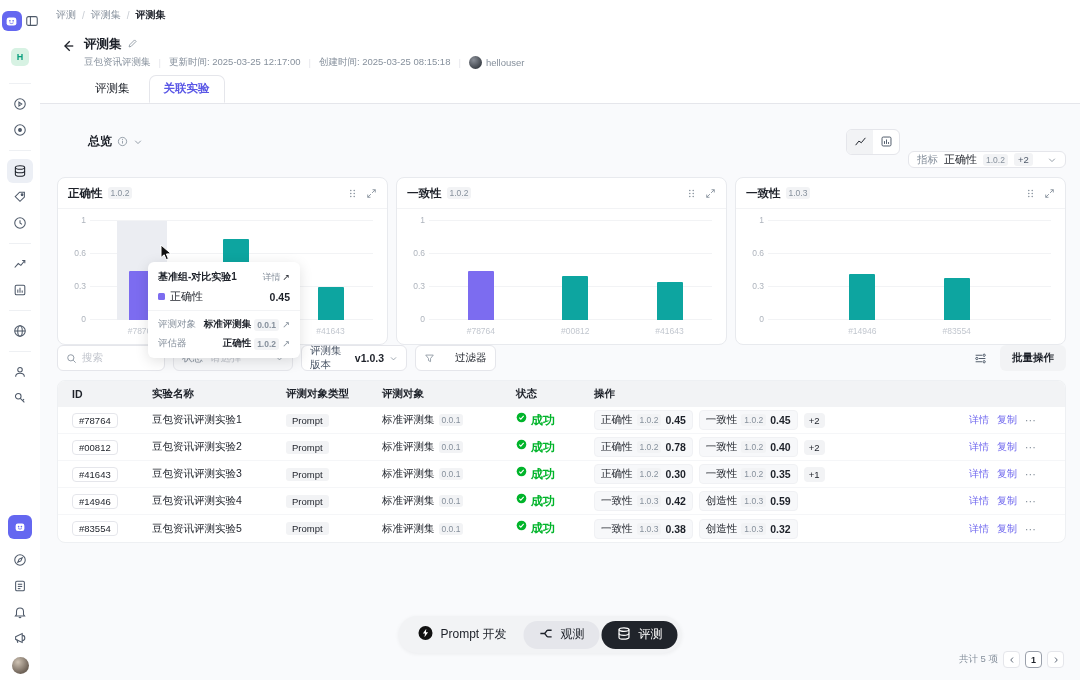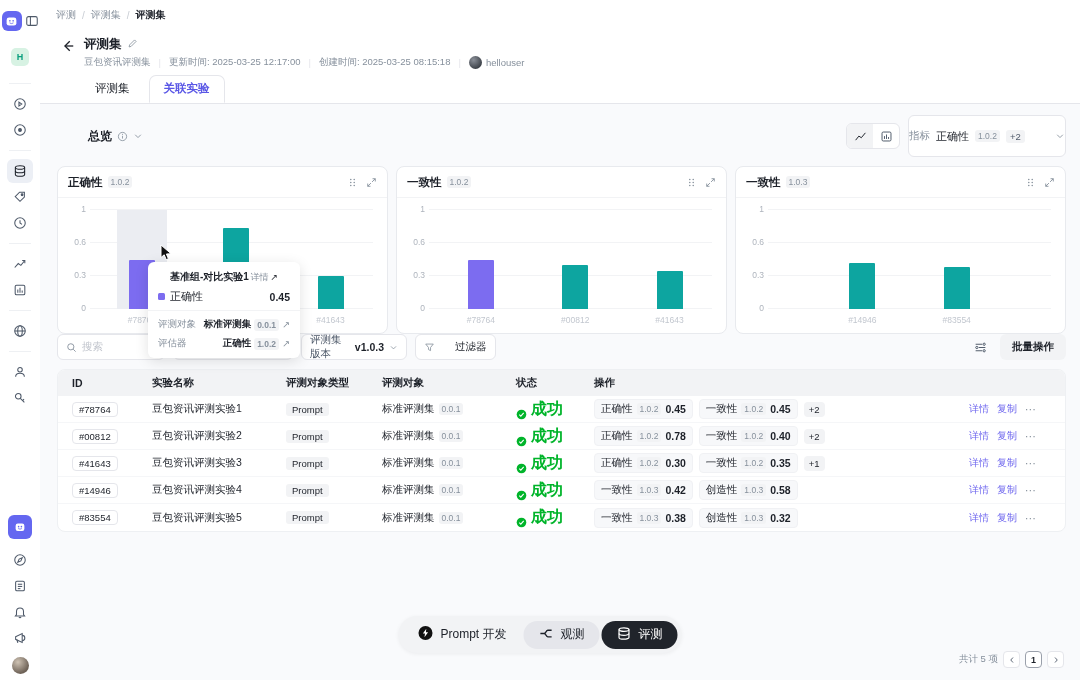--- a/index.html
+++ b/index.html
@@ -48,22 +48,22 @@
 
   
   .ov-row { display:flex; align-items:center; justify-content:space-between; padding:11px 0 9px 5px; }
   .ov-left { display:flex; align-items:center; gap:5px;margin-left:26px; }
   .ov-title { font-size:12px; font-weight:bold; }
   .ic-gray { color:#86909c; display:inline-flex; }
   .ov-right { display:flex; align-items:center; gap:8px; }
   .seg { display:flex; border:1px solid #e5e6eb; border-radius:6px; overflow:hidden; background:#fff; }
   .seg-cell { width:26px; height:24px; display:flex; align-items:center; justify-content:center; color:#4e5969; }
   .seg-cell.on { background:#f2f3f5; color:#1d2129; }
-  .metric-select { display:flex; align-items:center; gap:6px; height:42px; padding:0 0; background:#fff;
-    border:1px solid #e5e6eb; border-radius:6px; min-width:158px; }
+  .metric-select { display:flex; align-items:center; gap:6px; height:17px; padding:0 8px; background:#fff;
+    border:1px solid #e5e6eb; border-radius:6px; min-width:158px;margin-top:36px; }
   .metric-label { color:#86909c; font-size:10.5px; }
   .metric-name { font-size:11px; }
   .ver-badge { background:#f2f3f5; color:#86909c; font-size:8.5px; padding:1px 3px; border-radius:3px; }
   .plus-chip { background:#f2f3f5; color:#4e5969; font-size:9.5px; padding:1px 4px; border-radius:3px; }
   .metric-select .chev { margin-left:auto; }
 
   
   .charts-row { display:flex; gap:8px; }
   .chart-card { flex:1; height:168px; background:#fff; border:1px solid #e8eaee; border-radius:8px; display:flex; flex-direction:column; }
   .chart-head { height:31px; display:flex; align-items:center; justify-content:space-between; padding:0 10px; border-bottom:1px solid #f2f3f5; }
@@ -98,33 +98,33 @@
 
   
   .table-card { margin-top:9px; background:#fff; border:1px solid #eef0f3; border-radius:8px; overflow:hidden; }
   .thead, .trow { display:grid; grid-template-columns:80px 134px 96px 134px 78px 1fr 82px; align-items:center; padding:0 14px; }
   .thead { background:#f2f3f5; height:26px; font-weight:bold; font-size:10.5px; color:#1d2129; }
   .trow { height:27px; border-bottom:1px solid #f5f6f8; font-size:10.5px; }
   .trow:last-child { border-bottom:none; }
   .id-chip { display:inline-block; border:1px solid #e5e6eb; border-radius:4px; padding:1px 6px; font-size:9.5px; background:#fff; }
   .type-chip { display:inline-block; background:#f2f3f5; border-radius:3px; padding:1px 6px; font-size:9.5px; }
   .target-cell { display:flex; align-items:center; gap:4px; }
-  .status-cell { display:flex; align-items:flex-end; gap:4px; color:#00b42a; font-weight:bold; font-size:16px; }
+  .status-cell { display:flex; align-items:flex-start; gap:4px; color:#00b42a; font-weight:bold; font-size:12px; }
   .score-cell { display:flex; align-items:center; gap:6px; }
   .score-pill { display:inline-flex; align-items:center; gap:4px; background:#f7f8fa; border:1px solid #f0f1f4; border-radius:4px; padding:2px 6px; }
   .score-pill .sv { font-weight:bold; }
   .extra-chip { background:#f2f3f5; border-radius:4px; padding:2px 5px; font-size:9.5px; }
   .actions-cell { display:flex; align-items:center; gap:8px; }
   .act-link { color:#6e66ee; font-size:10px; }
   .dots { color:#86909c; letter-spacing:1px; }
 
   
   .tooltip { position:absolute; left:148px; top:262px; width:152px; background:#fff; border-radius:6px;
     box-shadow:0 3px 14px rgba(0,0,0,.12); z-index:40; padding:7px 0 5px; }
-  .tt-head { display:flex; align-items:center; justify-content:space-between; padding:1px 22px 3px; }
+  .tt-head { display:flex; align-items:center; justify-content:space-between; padding:1px 10px 3px; }
   .tt-title { font-size:10px; font-weight:bold; }
   .tt-detail { display:flex; align-items:center; gap:2px; color:#86909c; font-size:9px; }
   .tt-detail .arr { color:#1d2129; }
   .tt-metric { display:flex; align-items:center; justify-content:space-between; padding:2px 10px 6px; }
   .tt-metric-l { display:flex; align-items:center; gap:5px; }
   .sq { width:7px; height:7px; border-radius:1.5px; background:#7c6cf0; }
   .tt-val { font-weight:bold; font-size:10.5px; }
   .tt-div { height:1px; background:#f2f3f5; margin:0 0 4px; }
   .tt-row { display:flex; align-items:center; justify-content:space-between; padding:3px 10px; }
   .tt-lab { color:#86909c; font-size:9.5px; }
@@ -688,21 +688,21 @@
             </span>
             <span class="score-cell">
               <span class="score-pill">
                 <span>一致性</span>
                 <span class="ver-badge">1.0.3</span>
                 <span class="sv">0.42</span>
               </span>
               <span class="score-pill">
                 <span>创造性</span>
                 <span class="ver-badge">1.0.3</span>
-                <span class="sv">0.58</span>
+                <span class="sv">0.59</span>
               </span>
             </span>
             <span class="actions-cell">
               <span class="act-link">详情</span>
               <span class="act-link">复制</span>
               <span class="dots">⋯</span>
             </span>
           </div>
           <div class="trow">
             <span><span class="id-chip">#83554</span></span>

